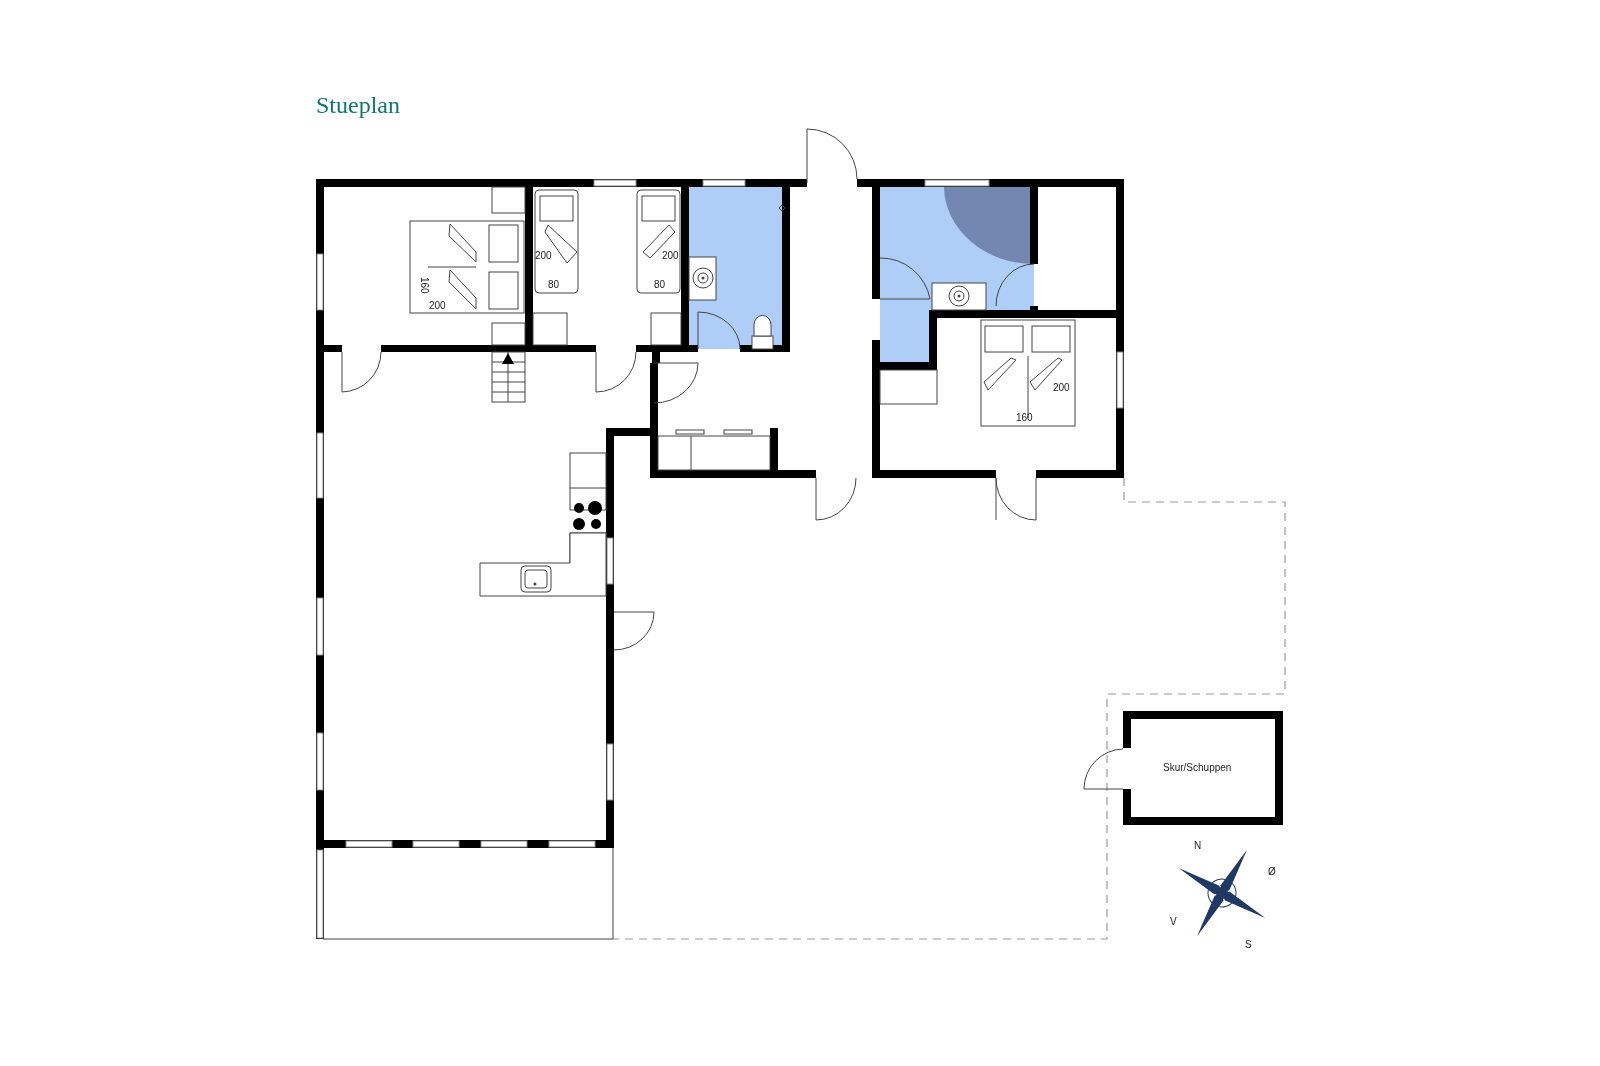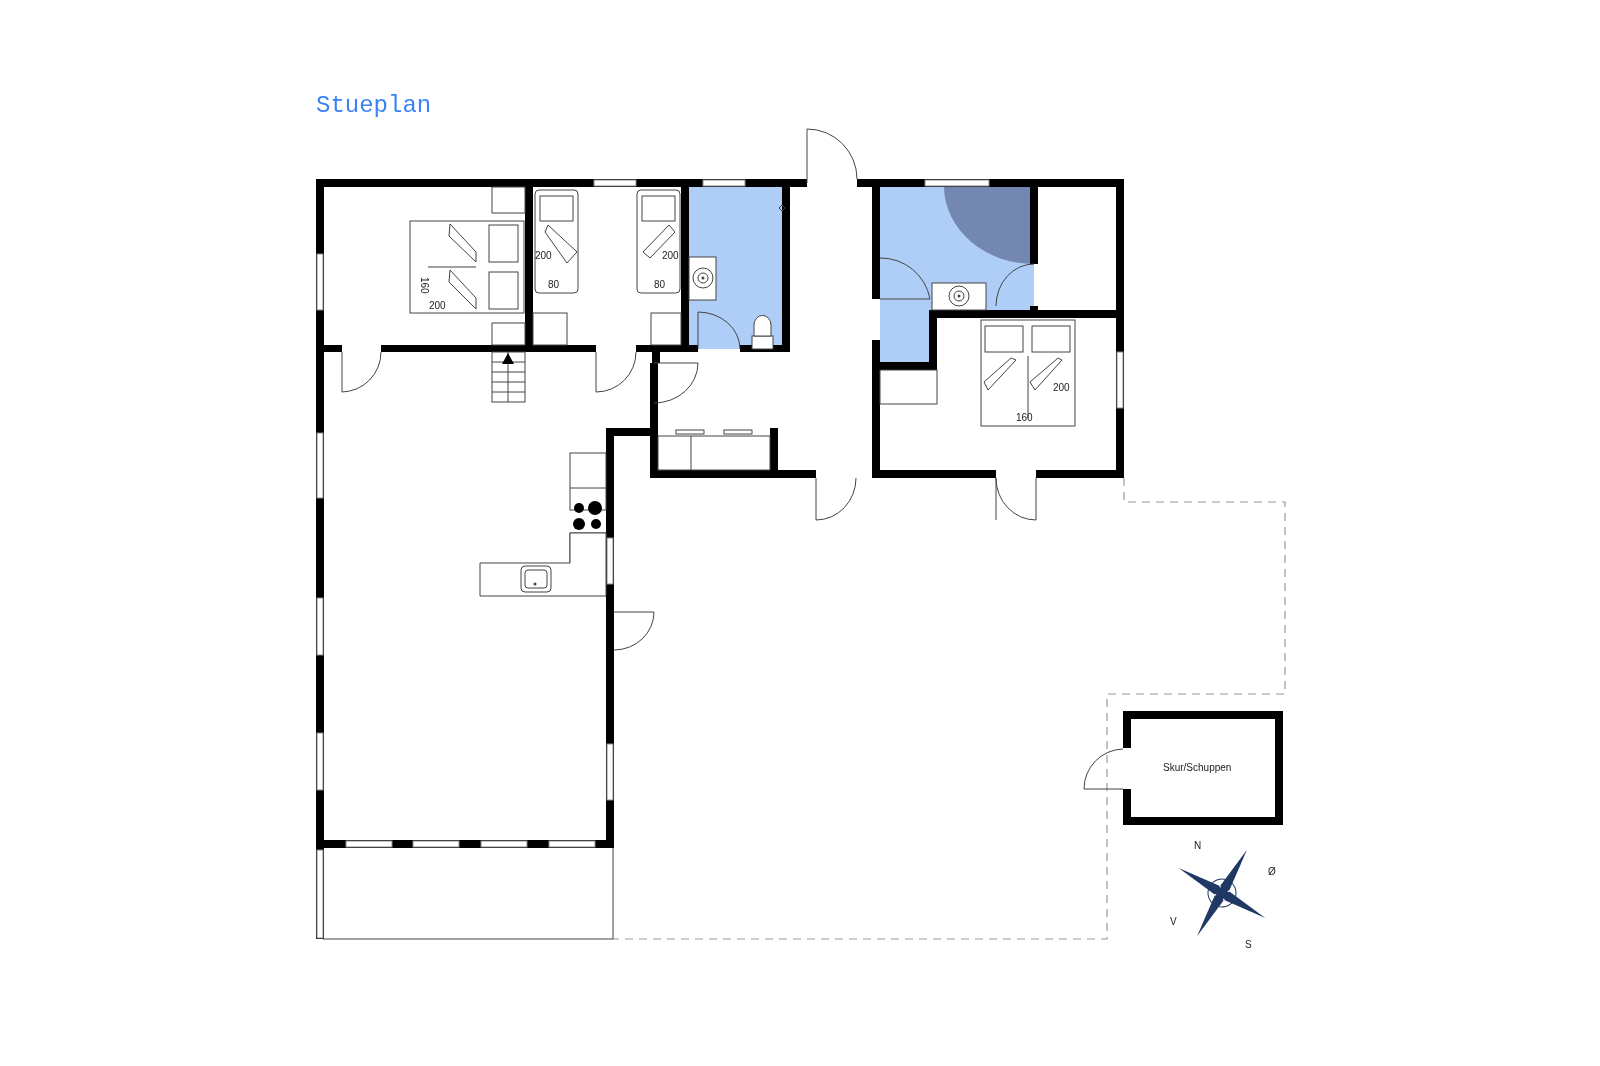--- a/index.html
+++ b/index.html
@@ -1,17 +1,17 @@
 <!DOCTYPE html>
 <html><head>
 <meta charset="utf-8">
 <style>
   html, body { margin: 0; padding: 0; background: #ffffff; }
   body { width: 1600px; height: 1066px; position: relative; overflow: hidden; font-family: "Liberation Sans", sans-serif; }
-  .title { position: absolute; left: 316px; top: 92px; font-size: 24px; color: #3b82f6; font-family: Liberation Mono, monospace; }
+  .title { position: absolute; left: 316px; top: 92px; font-size: 24px; color: #0f766e; font-family: Liberation Serif, serif; }
   svg { position: absolute; left: 0; top: 0; }
   .wall { fill: #000; }
   .win { fill: #fff; stroke: #888; stroke-width: 1; }
   .thin { fill: none; stroke: #444; stroke-width: 1; }
   .furn { fill: #fff; stroke: #444; stroke-width: 1; }
   .dash { fill: none; stroke: #999; stroke-width: 1.2; stroke-dasharray: 8 6; }
   .dim { font-size: 10px; fill: #222; font-family: "Liberation Sans", sans-serif; }
   .label { font-size: 10px; fill: #222; font-family: "Liberation Sans", sans-serif; }
   .compass-lbl { font-size: 10px; fill: #222; font-family: "Liberation Sans", sans-serif; }
 </style>

